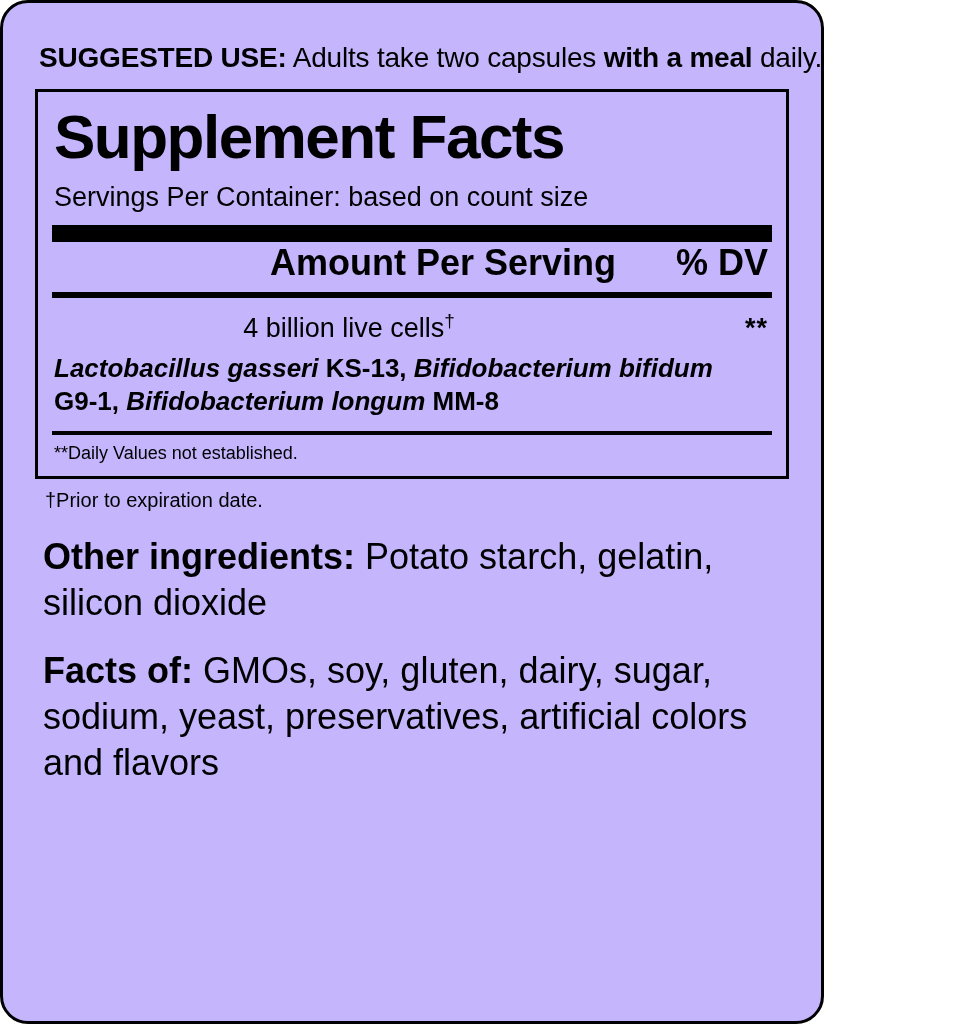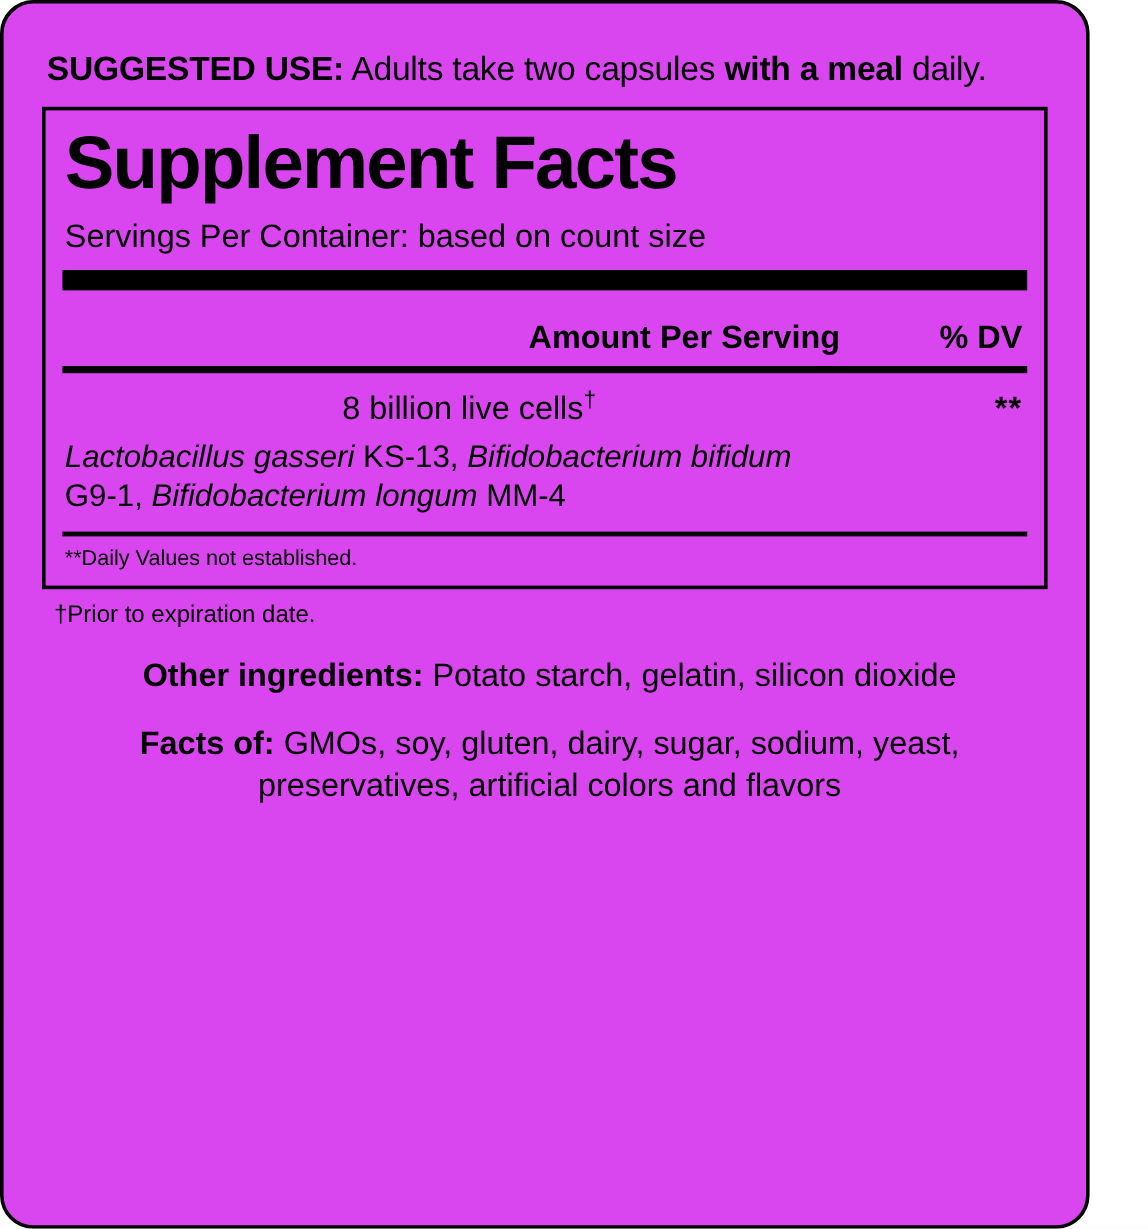--- a/index.html
+++ b/index.html
@@ -11,25 +11,25 @@
     width: 957px;
     height: 1024px;
     font-family: "Liberation Sans", sans-serif;
     color: #000000;
     -webkit-font-smoothing: antialiased;
   }
 
   .label-card {
     position: relative;
     box-sizing: border-box;
-    width: 908px;
+    width: 824px;
     height: 1024px;
     border: 3px solid #000000;
     border-radius: 28px;
-    background: #d946ef;
+    background: #c4b5fd;
     padding: 30px 32px 0 32px;
   }
 
   
   .suggested-use {
     font-size: 28px;
     line-height: 1.2;
     letter-spacing: -0.2px;
     margin: 8px 0 14px 4px;
     white-space: nowrap;
@@ -77,23 +77,23 @@
   .rule-thin {
     height: 4px;
     background: #000000;
     margin: 0;
   }
 
   .headrow {
     display: flex;
     align-items: baseline;
     justify-content: flex-end;
-    font-size: 27px;
-    font-weight: bold;
-    padding: 24px 0 8px 0;
+    font-size: 36px;
+    font-weight: bold;
+    padding: 0 0 8px 0;
   }
   .headrow .amount {
     margin-right: 56px;
   }
   .headrow .dv {
     width: 96px;
     text-align: right;
     padding-right: 4px;
   }
 
@@ -121,40 +121,40 @@
   }
   .sup {
     font-size: 19px;
     vertical-align: super;
   }
 
   .strains {
     font-size: 26px;
     line-height: 1.28;
     margin: 2px 2px 12px 2px;
+    font-weight: bold;
   }
   .strains i {
     font-style: italic;
   }
 
   .dv-note {
     font-size: 18px;
     padding: 8px 0 2px 2px;
   }
 
   
   .prior-note {
     font-size: 20px;
     margin: 10px 0 0 10px;
   }
   .para {
-    font-size: 27px;
+    font-size: 36px;
     line-height: 1.28;
     margin: 22px 0 0 8px;
-    text-align: center;
   }
   .para b {
     font-weight: bold;
   }
 </style>
 </head>
 <body>
 
 <div class="label-card">
 
@@ -171,27 +171,27 @@
     <div class="rule-thick"></div>
 
     <div class="headrow">
       <span class="amount">Amount Per Serving</span>
       <span class="dv">% DV</span>
     </div>
 
     <div class="rule-med"></div>
 
     <div class="blendrow">
-      <span class="amt"><span>8 billion live cells</span><span class="sup">†</span></span>
+      <span class="amt"><span>4 billion live cells</span><span class="sup">†</span></span>
       <span class="dvval">**</span>
     </div>
 
     <div class="strains">
       <i>Lactobacillus gasseri</i><span> KS-13, </span><i>Bifidobacterium bifidum</i><br>
-      <span>G9-1, </span><i>Bifidobacterium longum</i><span> MM-4</span>
+      <span>G9-1, </span><i>Bifidobacterium longum</i><span> MM-8</span>
     </div>
 
     <div class="rule-thin"></div>
 
     <div class="dv-note">**Daily Values not established.</div>
   </div>
 
   <div class="prior-note">†Prior to expiration date.</div>
 
   <div class="para">

